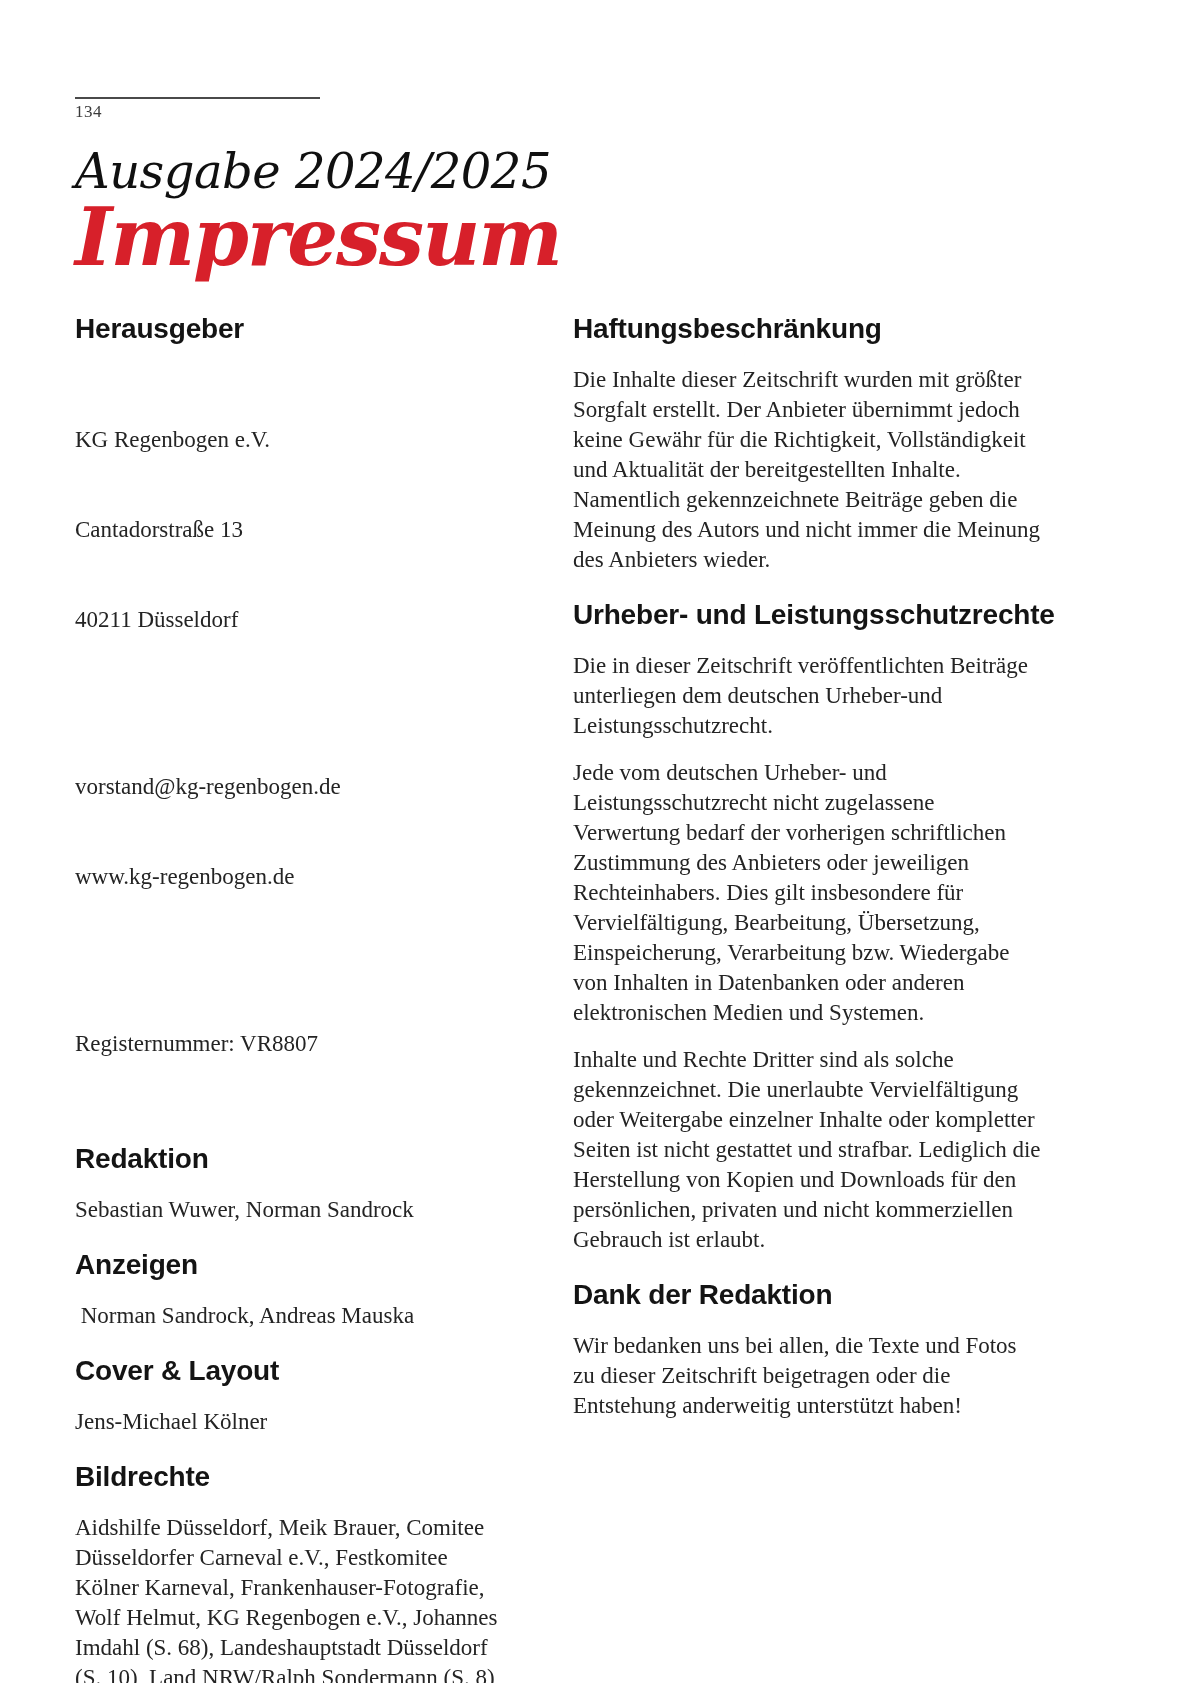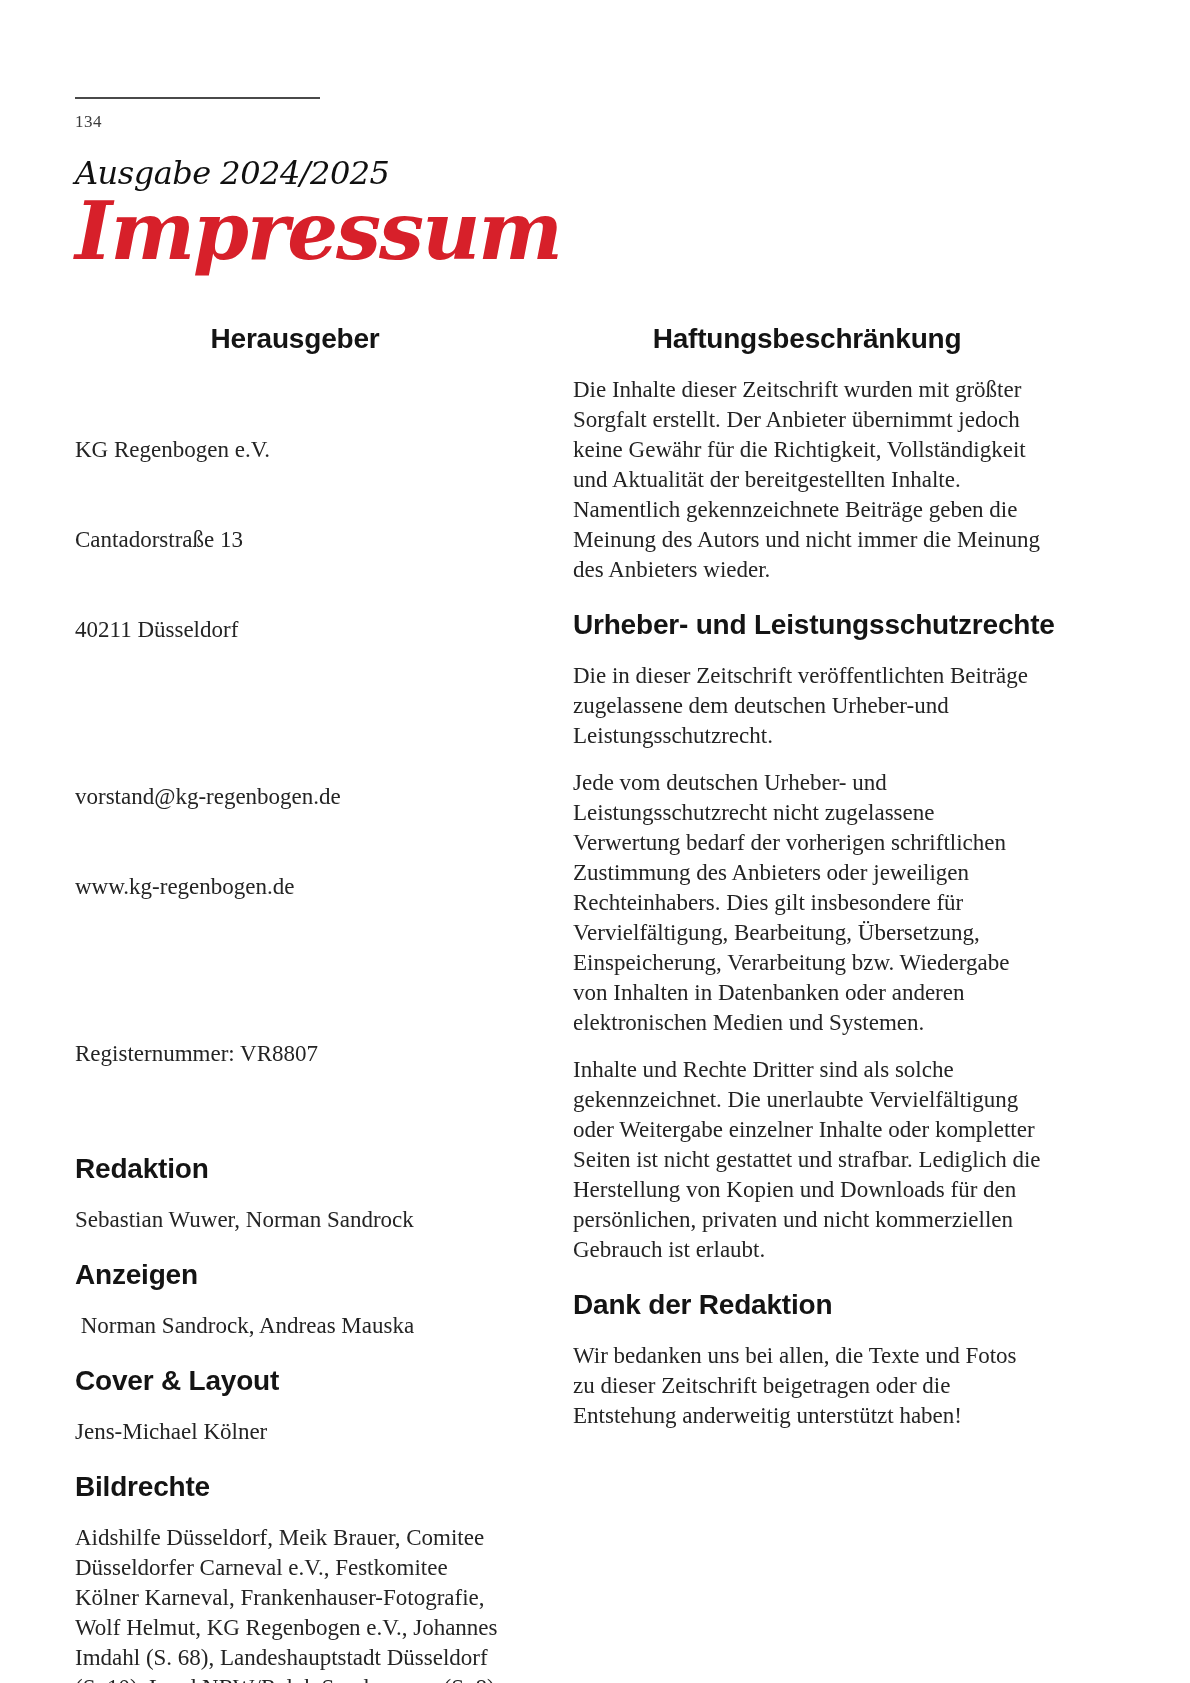--- a/index.html
+++ b/index.html
@@ -14,32 +14,32 @@
   }
   .page { padding-left: 75px; padding-right: 40px; }
 
   
   .rule {
     margin-top: 97px;
     width: 245px;
     border-top: 2px solid #4a4a4a;
   }
   .page-num {
-    margin-top: 13px;
+    margin-top: 3px;
     font-size: 17px;
     line-height: 1.2;
     color: #3a3a3a;
     letter-spacing: 0.5px;
   }
   .kicker {
     margin-top: 25px;
     font-family: "DejaVu Serif", serif;
     font-style: italic;
     font-weight: 400;
-    font-size: 32px;
+    font-size: 48px;
     line-height: 1.0;
     color: #101010;
     letter-spacing: -0.5px;
   }
   .title {
     margin-top: 4px;
     font-family: "DejaVu Serif", serif;
     font-style: italic;
     font-weight: 700;
     font-size: 80px;
@@ -60,21 +60,21 @@
     font-family: "Liberation Sans", sans-serif;
     font-weight: 700;
     font-size: 28px;
     line-height: 33px;
     color: #141414;
     margin-top: 23px;
     margin-bottom: 20px;
     white-space: nowrap;
     letter-spacing: -0.2px;
   }
-  .sec:first-child h2 { margin-top: 16px; text-align: center; }
+  .sec:first-child h2 { margin-top: 0; }
 
   .sec p, .sec .lines {
     font-size: 23px;
     line-height: 30px;
     margin-bottom: 17px;
     white-space: pre-wrap;
   }
   .lines .ln { display: block; }
 </style>
 </head>
@@ -134,21 +134,21 @@
 
     <section class="col-right">
 
       <div class="sec">
         <h2>Haftungsbeschränkung</h2>
         <p>Die Inhalte dieser Zeitschrift wurden mit größter Sorgfalt erstellt. Der Anbieter übernimmt jedoch keine Gewähr für die Richtigkeit, Vollständigkeit und Aktualität der bereitgestellten Inhalte. Namentlich gekennzeichnete Beiträge geben die Meinung des Autors und nicht immer die Meinung des Anbieters wieder.</p>
       </div>
 
       <div class="sec">
         <h2>Urheber- und Leistungsschutzrechte</h2>
-        <p>Die in dieser Zeitschrift veröffentlichten Beiträge zugelassene dem deutschen Urheber-und Leistungsschutzrecht.</p>
+        <p>Die in dieser Zeitschrift veröffentlichten Beiträge unterliegen dem deutschen Urheber-und Leistungsschutzrecht.</p>
         <p>Jede vom deutschen Urheber- und Leistungsschutzrecht nicht zugelassene Verwertung bedarf der vorherigen schriftlichen Zustimmung des Anbieters oder jeweiligen Rechteinhabers. Dies gilt insbesondere für Vervielfältigung, Bearbeitung, Übersetzung, Einspeicherung, Verarbeitung bzw. Wiedergabe von Inhalten in Datenbanken oder anderen elektronischen Medien und Systemen.</p>
         <p>Inhalte und Rechte Dritter sind als solche gekennzeichnet. Die unerlaubte Vervielfältigung oder Weitergabe einzelner Inhalte oder kompletter Seiten ist nicht gestattet und strafbar. Lediglich die Herstellung von Kopien und Downloads für den persönlichen, privaten und nicht kommerziellen Gebrauch ist erlaubt.</p>
       </div>
 
       <div class="sec">
         <h2>Dank der Redaktion</h2>
         <p>Wir bedanken uns bei allen, die Texte und Fotos zu dieser Zeitschrift beigetragen oder die Entstehung anderweitig unterstützt haben!</p>
       </div>
 
     </section>

